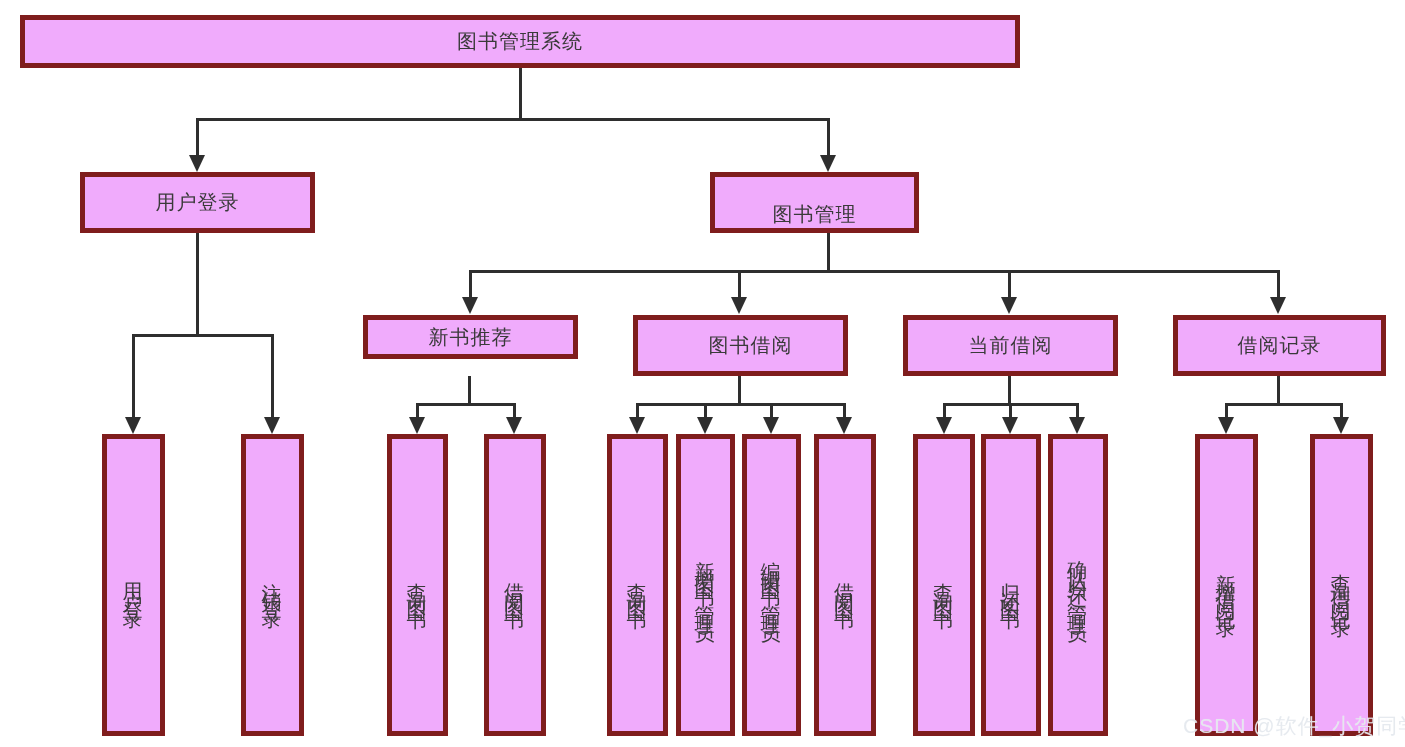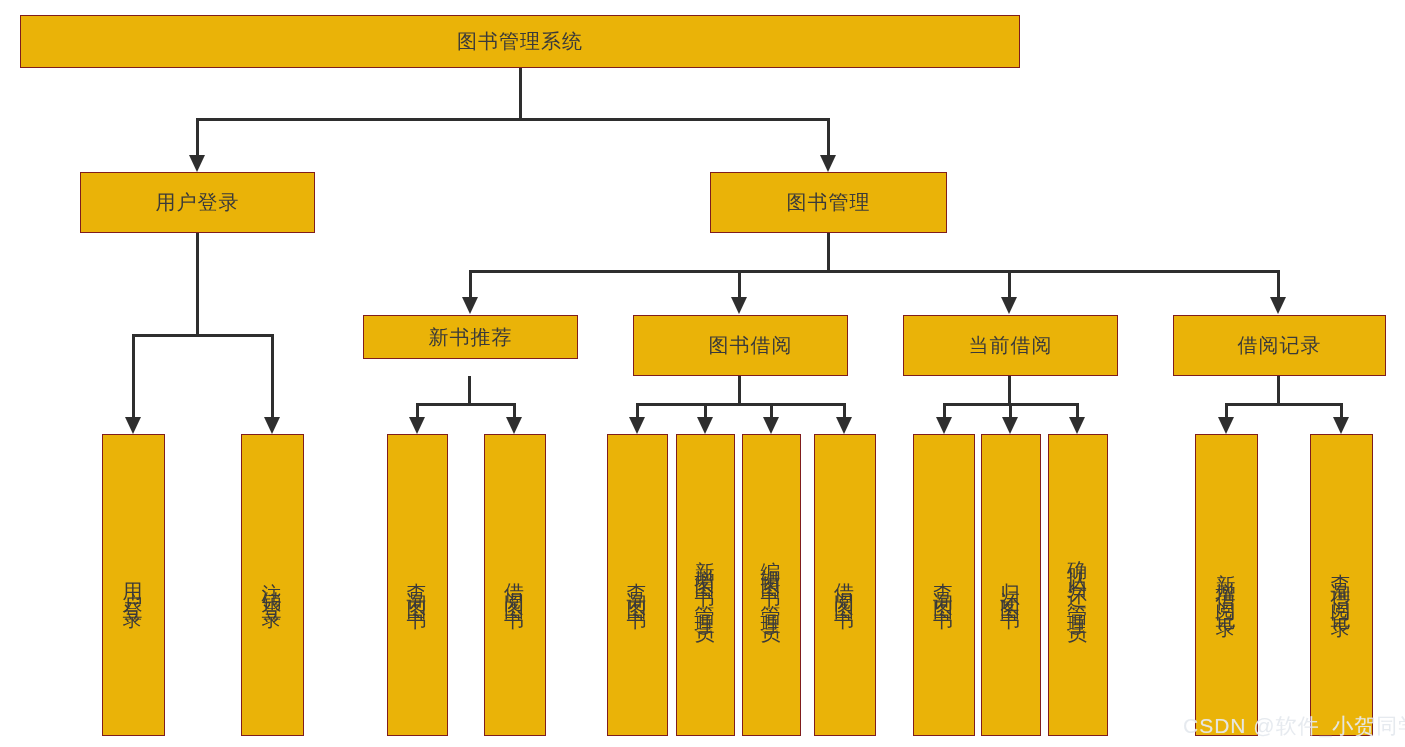--- a/index.html
+++ b/index.html
@@ -3,21 +3,21 @@
 <meta charset="utf-8">
 <style>
   html,body { margin:0; padding:0; background:#ffffff; }
   body { font-family:"Liberation Sans","DejaVu Sans",sans-serif; }
   .canvas {
     position:relative; width:1405px; height:747px; background:#ffffff;
     overflow:hidden;
   }
   .box {
     position:absolute; box-sizing:border-box;
-    border:1px solid #7f1d1d; background:#eab308;
+    border:5px solid #7f1d1d; background:#f0abfc;
     display:flex; align-items:center; justify-content:center;
     color:#3a3a3a; font-size:20px; letter-spacing:1px;
   }
   .vbox span {
     writing-mode:vertical-rl; text-orientation:mixed;
     letter-spacing:9px; font-size:20px; color:#3a3a3a;
   }
   .vline { position:absolute; width:3px; background:#2e2e2e; }
   .hline { position:absolute; height:3px; background:#2e2e2e; }
   .arrow {
@@ -44,21 +44,21 @@
   <div class="vline" style="left:519px;top:68px;height:53px;"></div>
   <div class="hline" style="left:196px;top:118px;width:634px;"></div>
   <div class="vline" style="left:196px;top:118px;height:42px;"></div>
   <div class="arrow" style="left:189px;top:155px;"></div>
   <div class="vline" style="left:827px;top:118px;height:42px;"></div>
   <div class="arrow" style="left:820px;top:155px;"></div>
 
   <div class="box" style="left:80px;top:172px;width:235px;height:61px;">
     <span>用户登录</span>
   </div>
-  <div class="box" style="left:710px;top:172px;width:237px;height:61px;">
+  <div class="box" style="left:710px;top:172px;width:209px;height:61px;align-items:flex-end;">
     <span>图书管理</span>
   </div>
 
   <div class="vline" style="left:196px;top:233px;height:104px;"></div>
   <div class="hline" style="left:132px;top:334px;width:142px;"></div>
   <div class="vline" style="left:132px;top:334px;height:84px;"></div>
   <div class="arrow" style="left:125px;top:417px;"></div>
   <div class="vline" style="left:271px;top:334px;height:84px;"></div>
   <div class="arrow" style="left:264px;top:417px;"></div>
 

